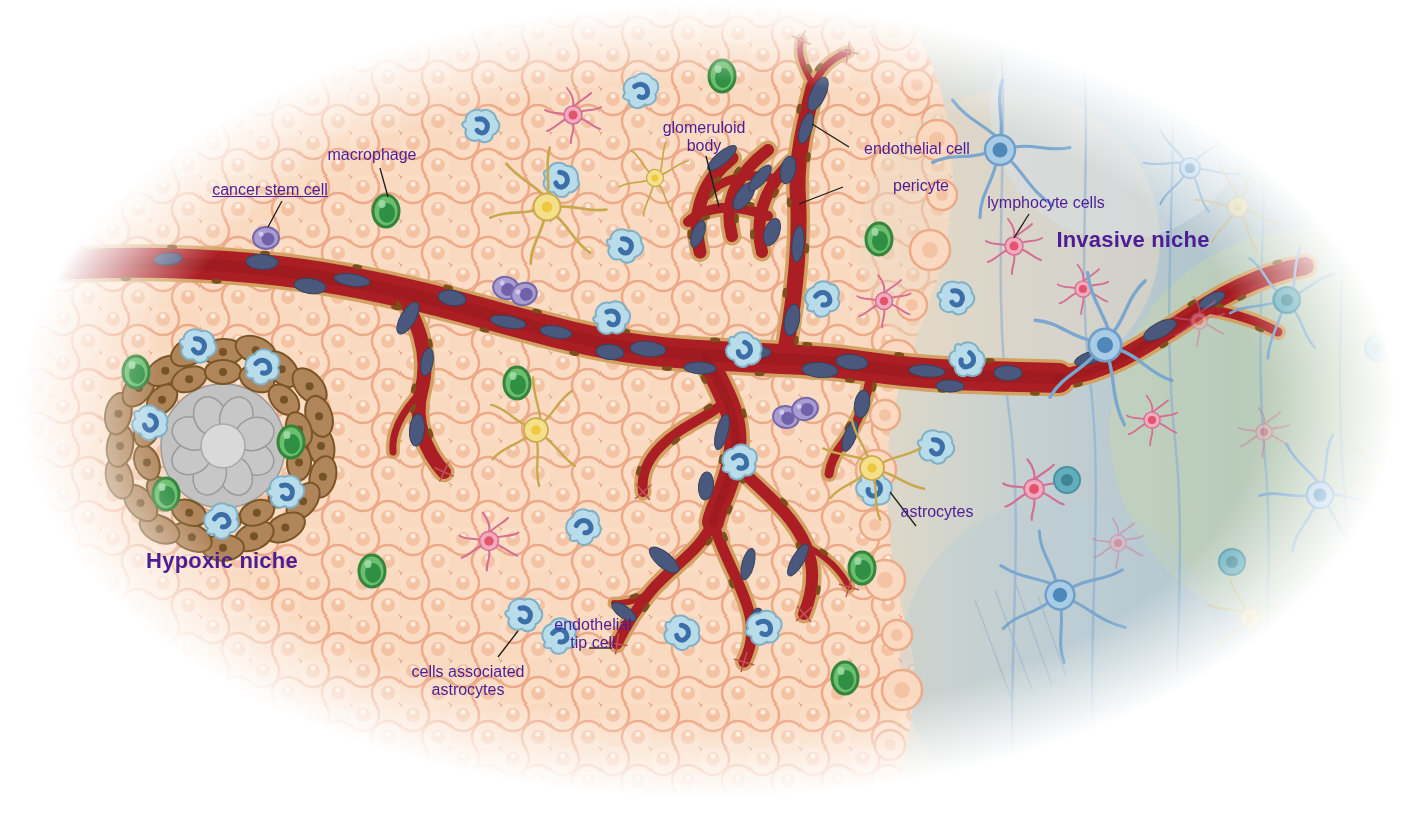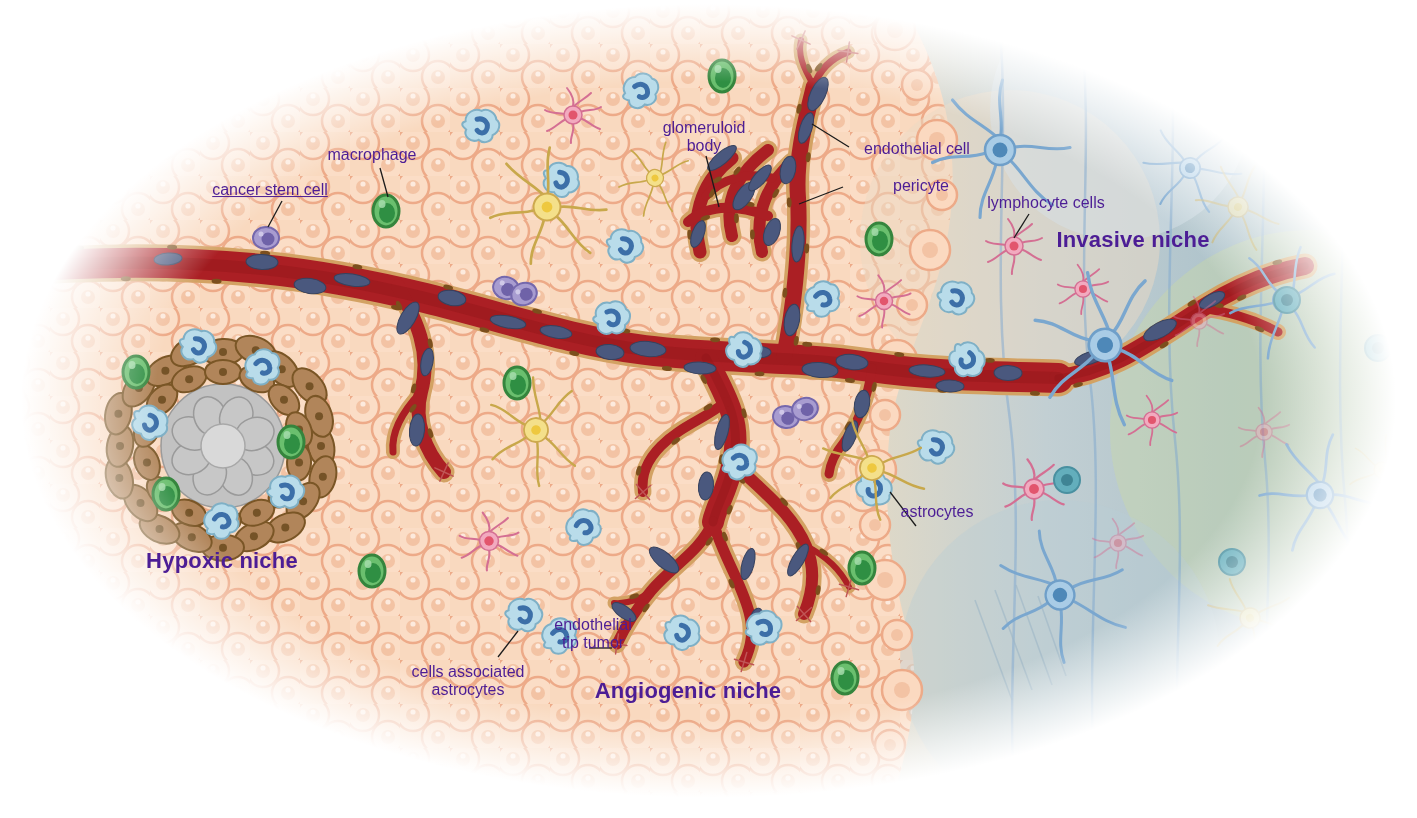--- a/index.html
+++ b/index.html
@@ -539,16 +539,15 @@
 <div class="label" style="left:372px;top:155px;"><span>macrophage</span></div>
 <div class="label" style="left:270px;top:190px;text-decoration:underline;"><span>cancer stem cell</span></div>
 <div class="label" style="left:704px;top:137px;"><span>glomeruloid</span><br><span>body</span></div>
 <div class="label" style="left:917px;top:149px;"><span>endothelial cell</span></div>
 <div class="label" style="left:875px;top:186px;margin-left:46px;"><span>pericyte</span></div>
 <div class="label" style="left:1046px;top:203px;"><span>lymphocyte cells</span></div>
 <div class="label bold" style="left:1133px;top:240px;"><span>Invasive niche</span></div>
 <div class="label" style="left:925px;top:512px;margin-left:12px;"><span>astrocytes</span></div>
 <div class="label bold" style="left:222px;top:561px;"><span>Hypoxic niche</span></div>
 <div class="label" style="left:468px;top:681px;"><span>cells associated</span><br><span>astrocytes</span></div>
-<div class="label" style="left:593px;top:634px;"><span>endothelial</span><br><span>tip tumor</span></div>
-<div class="label bold" style="left:688px;top:691px;"><span>Angiogenic niche</span></div>
+<div class="label" style="left:593px;top:634px;"><span>endothelial</span><br><span>tip cell</span></div>
 
 </div>
 
 </body></html>

